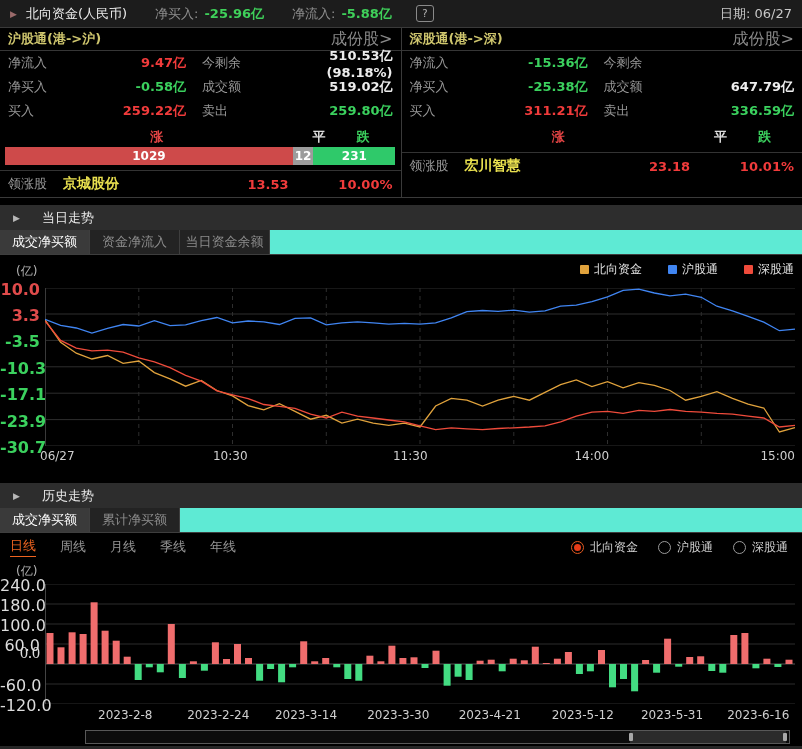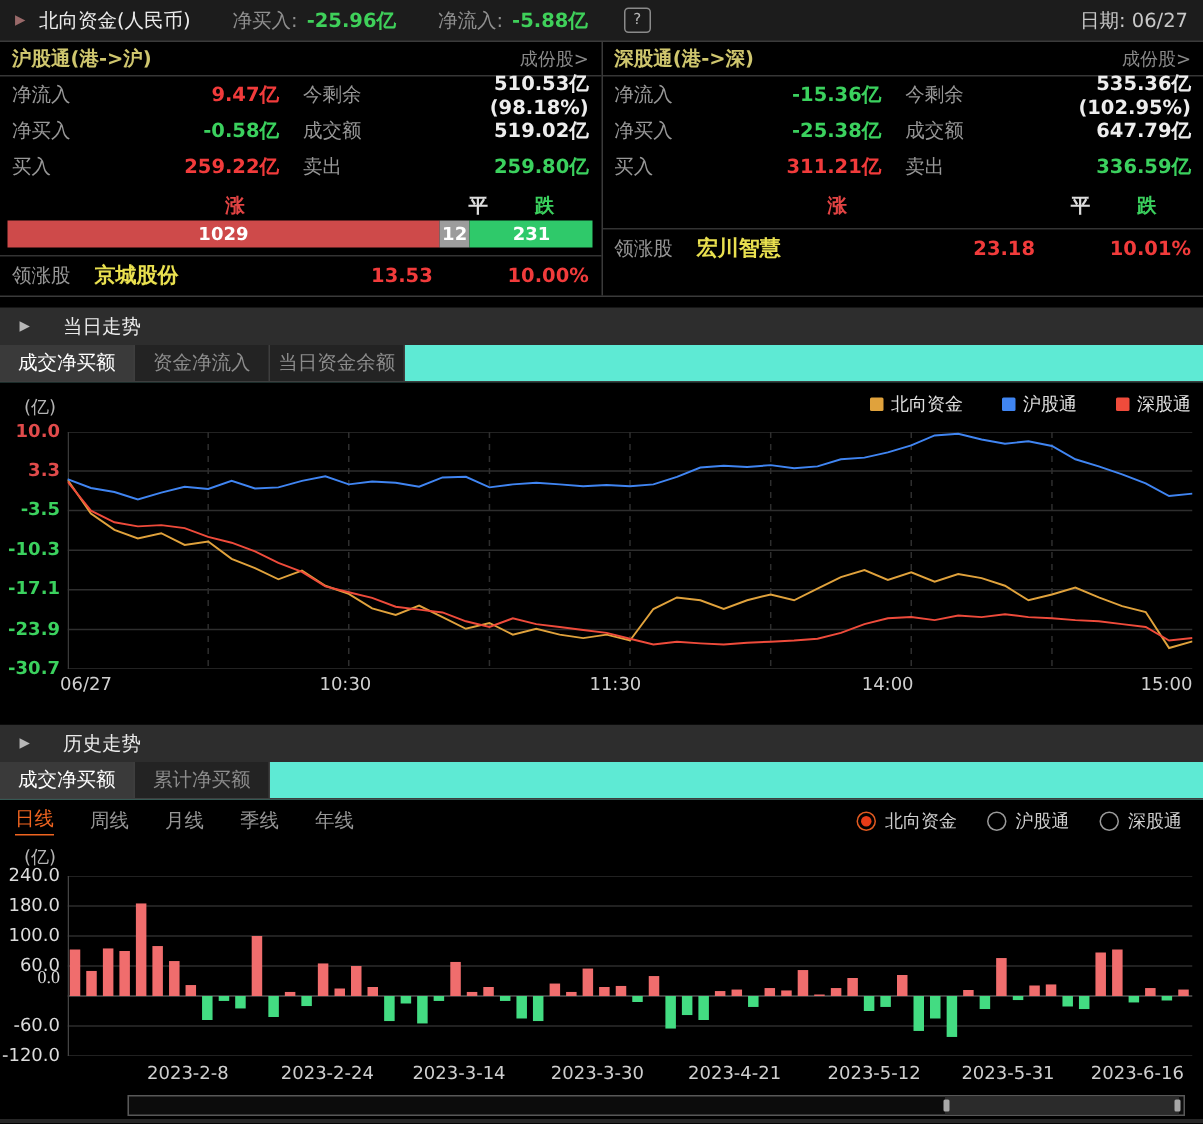--- a/index.html
+++ b/index.html
@@ -15,21 +15,21 @@
   .tb-help{width:16px;height:15px;border:1px solid #8a8a8a;border-radius:3px;color:#b5b5b5;font-size:10px;
            line-height:15px;text-align:center;margin-left:24px;cursor:pointer;}
   .tb-date{margin-left:auto;color:#c8c8c8;font-size:13px;}
 
   
   .panels{display:flex;height:169px;border-bottom:1px solid #3a3a3a;}
   .panel{flex:1;min-width:0;}
   .panel+.panel{border-left:1px solid #3a3a3a;}
   .p-head{height:22px;border-bottom:1px solid #363636;display:flex;align-items:center;padding:0 8px;}
   .p-title{color:#cfc66e;font-size:13px;font-weight:bold;}
-  .p-link{margin-left:auto;color:#8a8a8a;font-size:12px;cursor:pointer;}
+  .p-link{margin-left:auto;color:#8a8a8a;font-size:16px;cursor:pointer;}
   .p-row{height:24px;display:flex;align-items:center;padding:0 8px;font-size:13px;}
   .p-row .lbl{color:#979797;width:66px;flex:none;}
   .p-row .v1{width:112px;flex:none;text-align:right;font-weight:bold;}
   .p-row .l2{margin-left:16px;}
   .p-row .v2{flex:1;text-align:right;font-weight:bold;}
   .red{color:#f13b3b;} .green{color:#3bd15e;} .white{color:#ededed;}
   .ud-head{height:24px;position:relative;font-size:13px;font-weight:bold;}
   .ud-up{position:absolute;left:37.5%;top:5px;color:#e34444;}
   .ud-flat{position:absolute;left:78%;top:5px;color:#dcdcdc;}
   .ud-down{position:absolute;left:89%;top:5px;color:#3bd15e;}
@@ -58,21 +58,21 @@
   .chart{position:relative;background:#000;}
   #daily-chart{height:228px;}
   #hist-chart{height:166px;}
   .unit{position:absolute;color:#b4b4b4;font-size:12px;}
   #daily-chart .unit{left:16px;top:8px;}
   #hist-chart .unit{left:16px;top:2px;}
   .plot{position:absolute;left:45px;}
   #daily-plot{top:33px;}
   #hist-plot{top:23px;}
   .plot svg{display:block;}
-  .ytick{position:absolute;left:0;width:40px;text-align:right;font-size:12px;font-weight:bold;white-space:nowrap;}
+  .ytick{position:absolute;left:0;width:40px;text-align:right;font-size:16px;font-weight:bold;white-space:nowrap;}
   .ytick.pos{color:#e04b4b;}
   .ytick.neg{color:#3bd15e;}
   .ytick.plain{color:#dcdcdc;font-weight:normal;}
   .xtick{position:absolute;font-size:12px;color:#cfcfcf;white-space:nowrap;}
   .legend{position:absolute;right:8px;top:6px;display:flex;gap:26px;align-items:center;}
   .leg-item{display:flex;align-items:center;gap:5px;font-size:12px;color:#e0e0e0;}
   .leg-sq{width:9px;height:9px;border-radius:1px;flex:none;}
 
   
   .period-row{height:28px;display:flex;align-items:center;padding:0 10px;}
@@ -154,21 +154,20 @@
 
     <div class="panel">
       <div class="p-head">
         <span class="p-title">深股通(港-&gt;深)</span>
         <span class="p-link">成份股&gt;</span>
       </div>
       <div class="p-row">
         <span class="lbl">净流入</span>
         <span class="val v1 green">-15.36亿</span>
         <span class="lbl l2">今剩余</span>
-        <span class="val v2 white">535.36亿(102.95%)</span>
       </div>
       <div class="p-row">
         <span class="lbl">净买入</span>
         <span class="val v1 green">-25.38亿</span>
         <span class="lbl l2">成交额</span>
         <span class="val v2 white">647.79亿</span>
       </div>
       <div class="p-row">
         <span class="lbl">买入</span>
         <span class="val v1 red">311.21亿</span>

